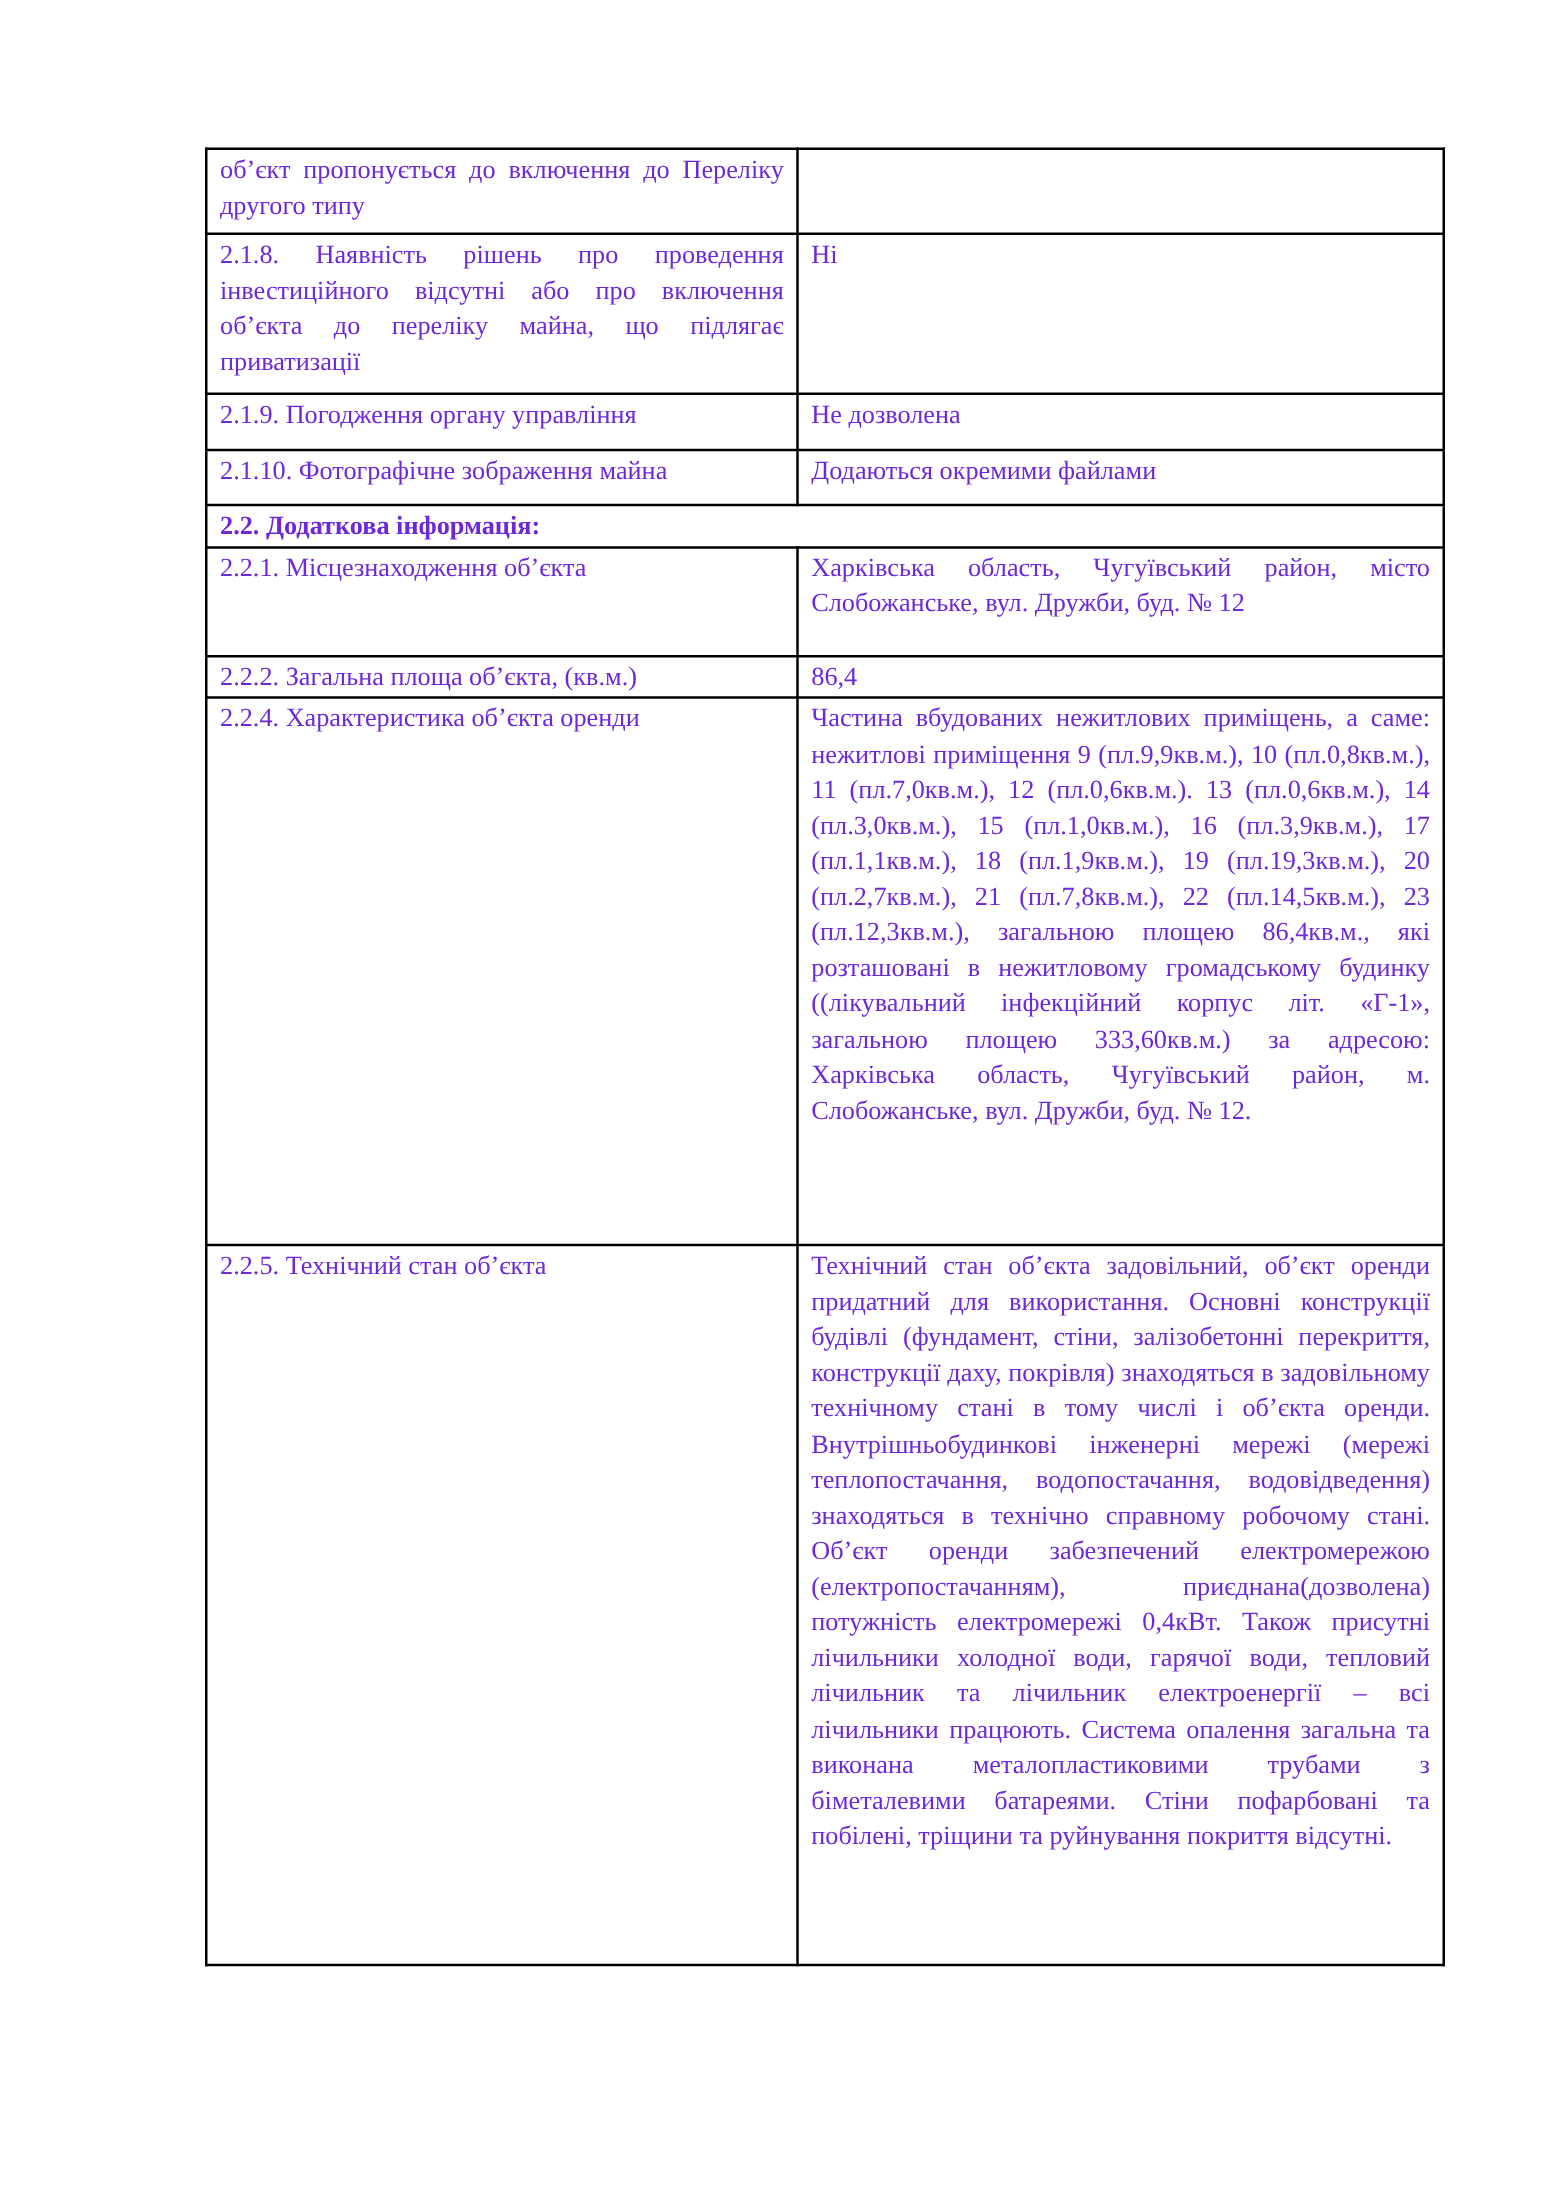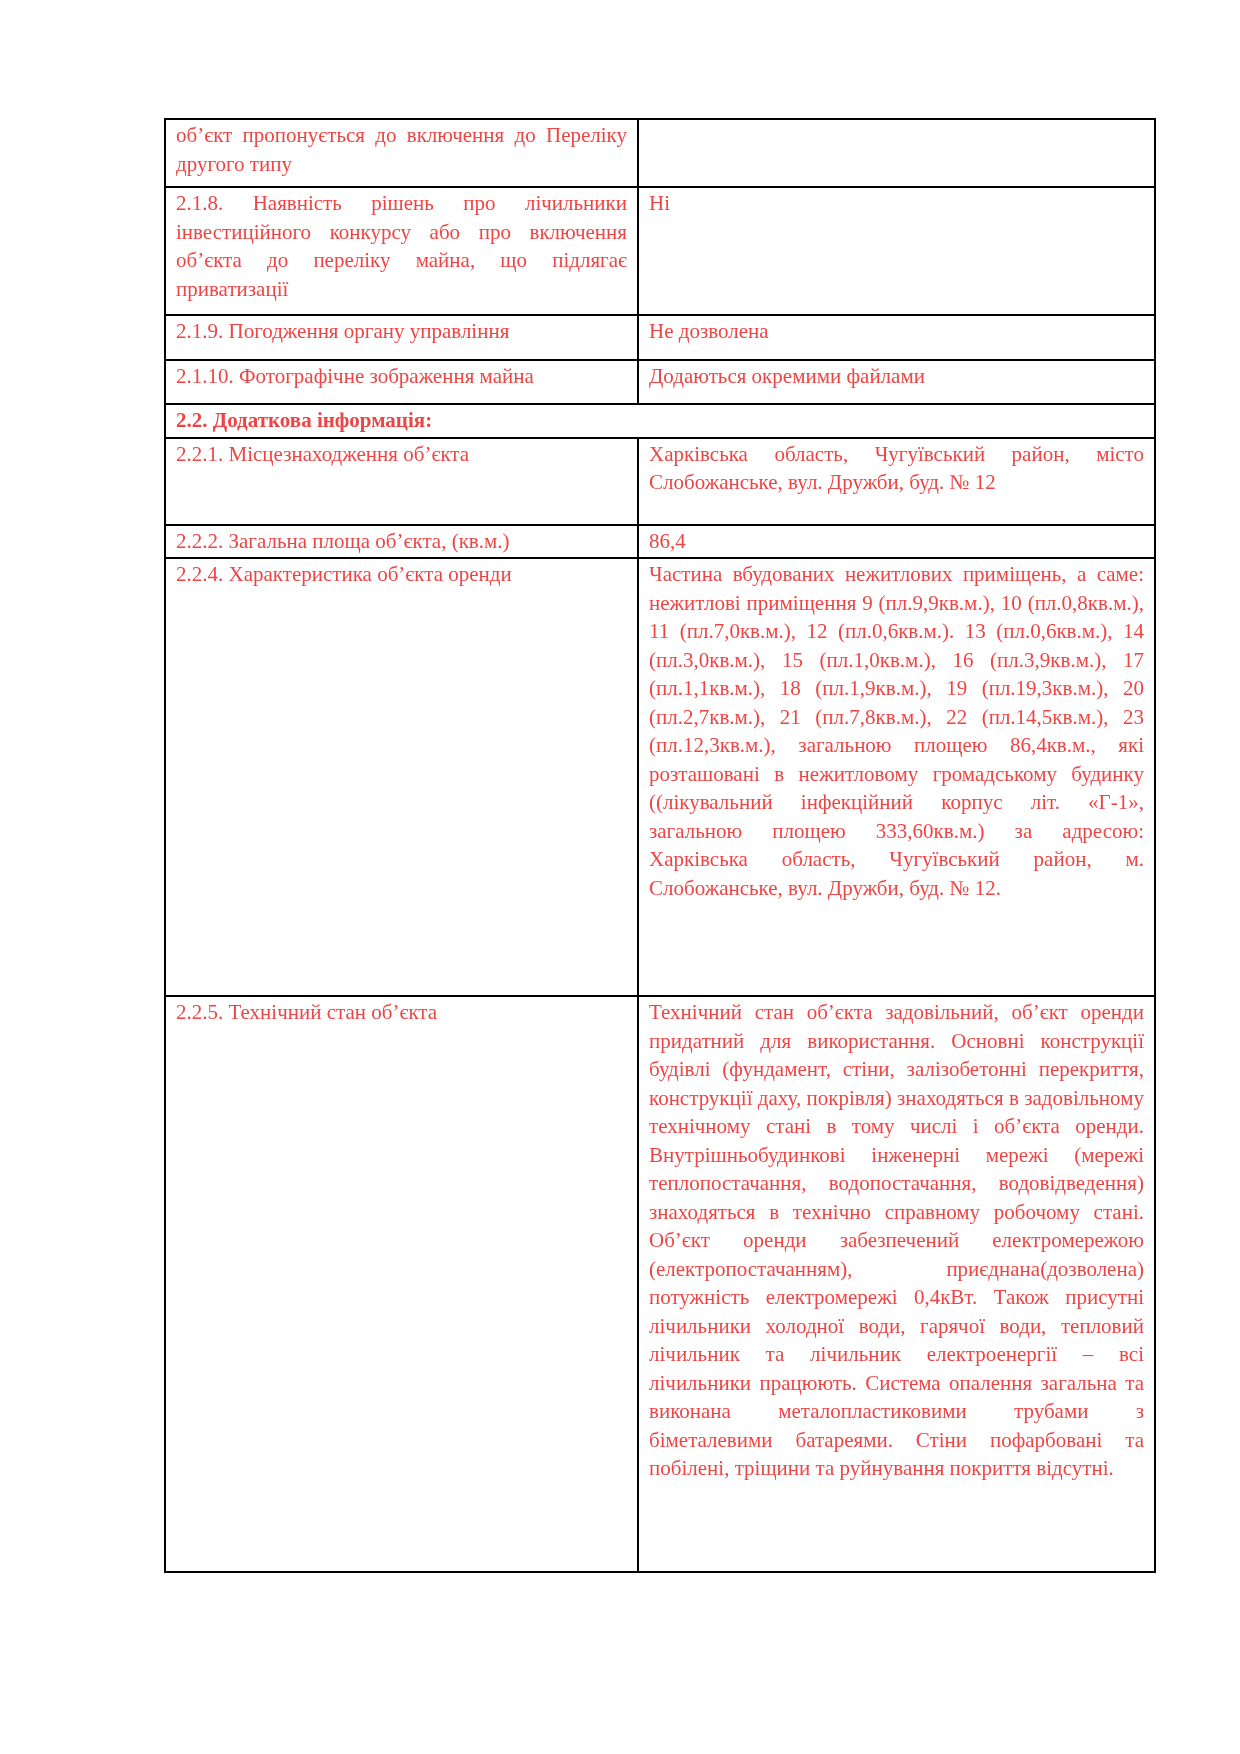--- a/index.html
+++ b/index.html
@@ -1,21 +1,21 @@
 <!DOCTYPE html>
 <html><head>
 <meta charset="utf-8">
 <style>
   html, body { margin: 0; padding: 0; background: #ffffff; }
   body { width: 1240px; height: 1754px; position: relative; overflow: hidden; }
   .page { position: absolute; left: 0; top: 0; width: 1240px; height: 1754px; background: #fff; }
   table.doc {
     position: absolute; left: 164px; top: 118px;
     width: 990px; border-collapse: collapse; table-layout: fixed;
-    font-family: "Liberation Serif", serif; font-size: 21px; color: #ef4444;
+    font-family: "Liberation Serif", serif; font-size: 21px; color: #6d28d9;
     line-height: 28.5px;
   }
   table.doc td {
     border: 2px solid #000; vertical-align: top;
     padding: 1px 10px 2px 10px; text-align: justify;
   }
   td.c1 { width: 451px; }
   td.c2 { width: 495px; }
   td.full { font-weight: bold; }
   .j { text-align: justify; text-align-last: left; margin-left: 16px; }
@@ -24,21 +24,21 @@
 <body>
 
 <div class="page">
   <table class="doc">
     <tbody>
         <tr style="height:68px">
       <td class="c1">об’єкт пропонується до включення до Переліку другого типу</td>
       <td class="c2"></td>
     </tr>
     <tr style="height:128px">
-      <td class="c1">2.1.8. Наявність рішень про лічильники інвестиційного конкурсу або про включення об’єкта до переліку майна, що підлягає приватизації</td>
+      <td class="c1">2.1.8. Наявність рішень про проведення інвестиційного відсутні або про включення об’єкта до переліку майна, що підлягає приватизації</td>
       <td class="c2">Ні</td>
     </tr>
     <tr style="height:45px">
       <td class="c1">2.1.9. Погодження органу управління</td>
       <td class="c2">Не дозволена</td>
     </tr>
     <tr style="height:44px">
       <td class="c1">2.1.10. Фотографічне зображення майна</td>
       <td class="c2">Додаються окремими файлами</td>
     </tr>

